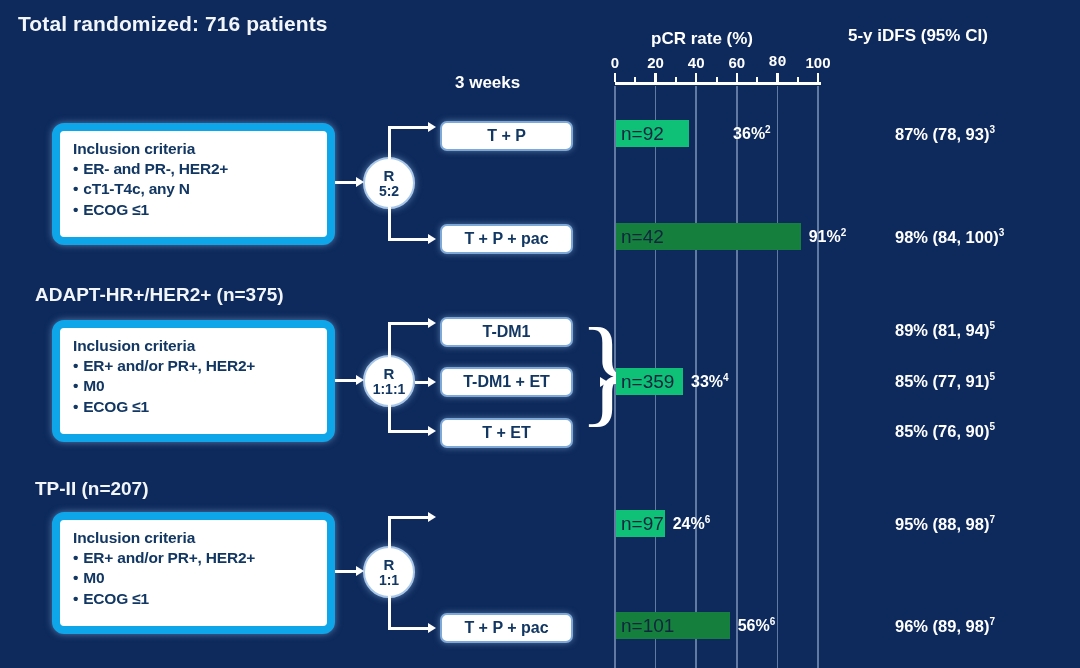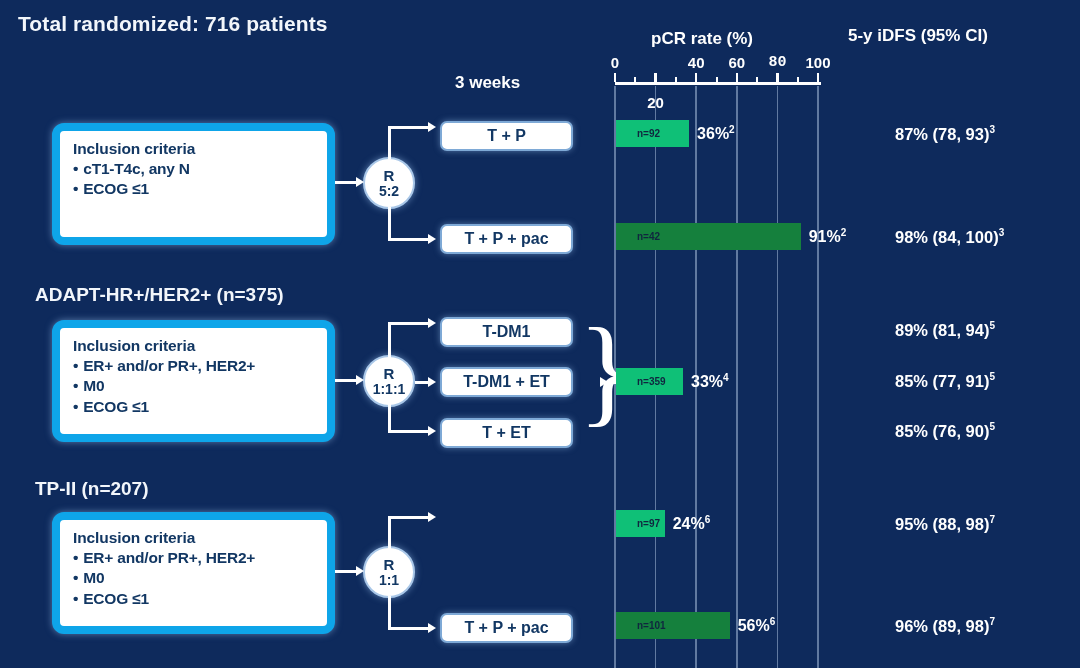--- a/index.html
+++ b/index.html
@@ -201,24 +201,24 @@
   
   .bar {
     position: absolute;
     height: 27px;
     display: flex;
     align-items: center;
   }
   .bar.green { background: #0fc077; }
   .bar.orange { background: #15803d; }
   .bar-n {
-    font-size: 10px;
-    font-weight: bold;
+    font-size: 19px;
+    font-weight: normal;
     color: #10263f;
-    padding-left: 21px;
+    padding-left: 5px;
     white-space: nowrap;
   }
   .bar-pct {
     position: absolute;
     font-size: 16px;
     font-weight: bold;
     color: #ffffff;
     white-space: nowrap;
   }
   .bar-pct sup { font-size: 10px; }
@@ -245,21 +245,21 @@
   <div class="hdr-pcr">pCR rate (%)</div>
 
   <div class="hdr-idfs">5-y iDFS (95% CI)</div>
 
   <div id="chart-area">
       <div class="gridline" style="left: 614.25px; top: 86px; height: 582px;"></div>
       <div class="tick-major" style="left: 613.75px; top: 73px;"></div>
       <div class="tick-label" style="left: 615px; top: 54px;">0</div>
       <div class="gridline" style="left: 654.85px; top: 86px; height: 582px;"></div>
       <div class="tick-major" style="left: 654.35px; top: 73px;"></div>
-      <div class="tick-label" style="left: 655.6px; top: 54px; margin-top: 40px;">20</div>
+      <div class="tick-label" style="left: 655.6px; top: 54px;">20</div>
       <div class="gridline" style="left: 695.45px; top: 86px; height: 582px;"></div>
       <div class="tick-major" style="left: 694.95px; top: 73px;"></div>
       <div class="tick-label" style="left: 696.2px; top: 54px;">40</div>
       <div class="gridline" style="left: 736.05px; top: 86px; height: 582px;"></div>
       <div class="tick-major" style="left: 735.55px; top: 73px;"></div>
       <div class="tick-label" style="left: 736.8px; top: 54px;">60</div>
       <div class="gridline" style="left: 776.65px; top: 86px; height: 582px;"></div>
       <div class="tick-major" style="left: 776.15px; top: 73px;"></div>
       <div class="tick-label" style="left: 777.4px; top: 54px; font-family: Liberation Mono, monospace;">80</div>
       <div class="gridline" style="left: 817.25px; top: 86px; height: 582px;"></div>
@@ -270,20 +270,21 @@
       <div class="tick-minor" style="left: 715.5px; top: 77px;"></div>
       <div class="tick-minor" style="left: 756.1px; top: 77px;"></div>
       <div class="tick-minor" style="left: 796.7px; top: 77px;"></div>
       <div class="axis-base" style="left: 615px; top: 82px; width: 206px;"></div>
     </div>
 
 
   <div class="criteria-box" style="left:52px; top:123px; width:283px; height:122px;">
     <div class="criteria-title">Inclusion criteria</div>
     <ul class="criteria-list">
+      <li>ER- and PR-, HER2+</li>
       <li>cT1-T4c, any N</li>
       <li>ECOG ≤1</li>
     </ul>
   </div>
 
   <div class="rand-circle" style="left:363px; top:157px;">
     <span class="rand-r">R</span>
     <span class="rand-ratio">5:2</span>
   </div>
 
@@ -365,21 +366,21 @@
   <div class="arrow-head" style="left:428px; top:512px;"></div>
 
   <div class="conn conn-v" style="left:388px; top:596px; height:33px;"></div>
   <div class="conn conn-h" style="left:388px; top:627px; width:42px;"></div>
   <div class="arrow-head" style="left:428px; top:623px;"></div>
 
   <div id="bars-layer">
       <div class="bar green" style="left: 616px; top: 120px; width: 73.08px;">
         <span class="bar-n">n=92</span>
       </div>
-      <div class="bar-pct" style="left: 697.08px; top: 124px;"><span>36%</span><sup>2</sup></div>
+      <div class="bar-pct" style="left: 697.08px; top: 124px; padding-left: 36px;"><span>36%</span><sup>2</sup></div>
       <div class="bar orange" style="left: 616px; top: 223px; width: 184.73px;">
         <span class="bar-n">n=42</span>
       </div>
       <div class="bar-pct" style="left: 808.73px; top: 227px;"><span>91%</span><sup>2</sup></div>
       <div class="bar green" style="left: 616px; top: 368px; width: 66.99px;">
         <span class="bar-n">n=359</span>
       </div>
       <div class="bar-pct" style="left: 690.99px; top: 372px;"><span>33%</span><sup>4</sup></div>
       <div class="bar green" style="left: 616px; top: 510px; width: 48.72px;">
         <span class="bar-n">n=97</span>

